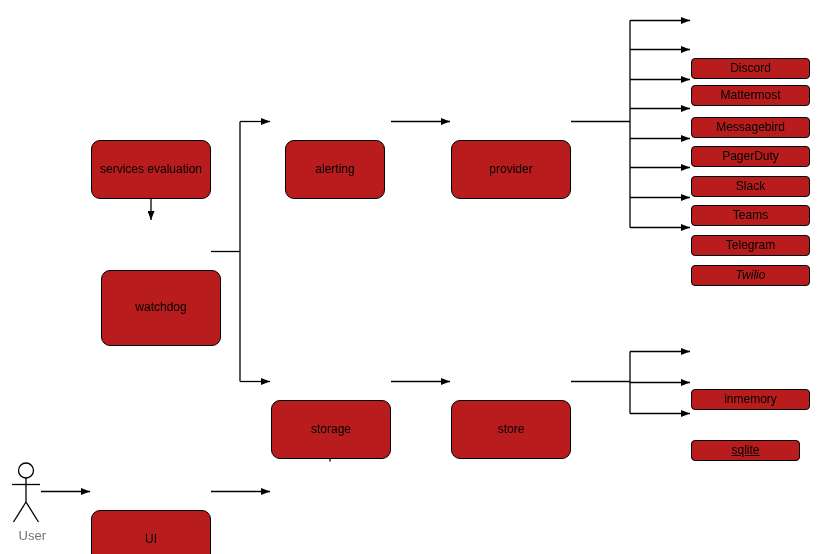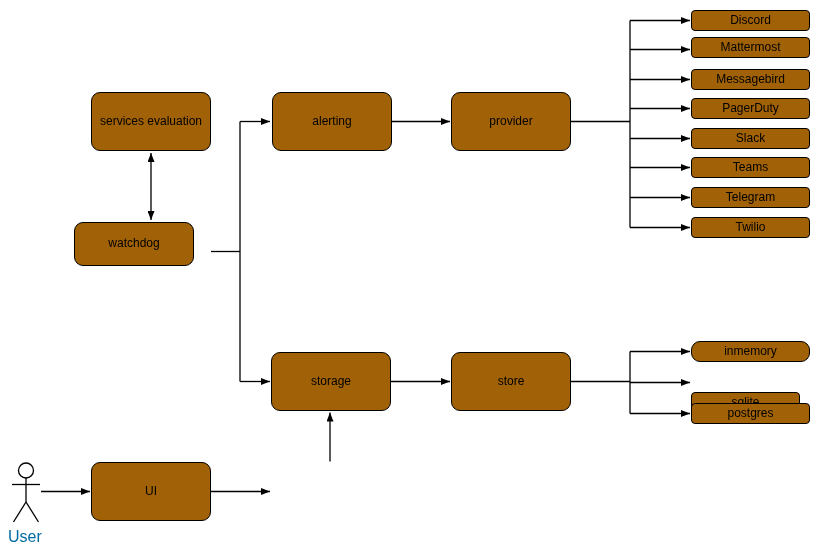--- a/index.html
+++ b/index.html
@@ -18,40 +18,41 @@
   .edges {
     position: absolute;
     left: 0;
     top: 0;
     width: 822px;
     height: 554px;
   }
   .node {
     position: absolute;
     box-sizing: border-box;
-    background: #a16207;
+    background: #b91c1c;
     border: 1.3px solid #000000;
     border-radius: 9px;
     display: flex;
     align-items: center;
     justify-content: center;
     font-size: 12px;
     color: #000000;
     text-align: center;
     line-height: 1.1;
     white-space: nowrap;
+    margin-top: 48px;
   }
   .node.leaf {
     border-radius: 4px;
   }
   .actor-label {
     position: absolute;
-    font-size: 16px;
-    color: #0369a1;
-    text-align: left;
+    font-size: 13px;
+    color: #737373;
+    text-align: right;
     white-space: nowrap;
   }
 </style>
 </head>
 <body>
 
 <div class="canvas">
 
   <svg class="edges" width="822" height="554" viewBox="0 0 822 554" stroke="#000000" stroke-width="1.3" fill="none">
     <defs>
@@ -103,39 +104,38 @@
       <line x1="12" y1="484.5" x2="40" y2="484.5"></line>
       <line x1="26" y1="502" x2="13.5" y2="522"></line>
       <line x1="26" y1="502" x2="38.5" y2="522"></line>
     </g>
   </svg>
 
   <div class="actor-label" style="left:8px; top:528px; width:38px;">User</div>
 
   <div class="node" style="left:91px; top:92px; width:120px; height:59px;">services evaluation</div>
 
-  <div class="node" style="left:74px; top:222px; width:120px; height:44px;">watchdog</div>
+  <div class="node" style="left:101px; top:222px; width:120px; height:76px;">watchdog</div>
 
-  <div class="node" style="left:272px; top:92px; width:120px; height:59px;">alerting</div>
+  <div class="node" style="left:285px; top:92px; width:100px; height:59px;">alerting</div>
 
   <div class="node" style="left:451px; top:92px; width:120px; height:59px;">provider</div>
 
   <div class="node" style="left:271px; top:352px; width:120px; height:59px;">storage</div>
 
   <div class="node" style="left:451px; top:352px; width:120px; height:59px;">store</div>
 
   <div class="node" style="left:91px; top:462px; width:120px; height:59px;">UI</div>
 
 
   <div class="node leaf" style="left:691px; top:10px; width:119px; height:21px;">Discord</div>
   <div class="node leaf" style="left:691px; top:37px; width:119px; height:21px;">Mattermost</div>
   <div class="node leaf" style="left:691px; top:69px; width:119px; height:21px;">Messagebird</div>
   <div class="node leaf" style="left:691px; top:128px; width:119px; height:21px;">Slack</div>
   <div class="node leaf" style="left:691px; top:98px; width:119px; height:21px;">PagerDuty</div>
   <div class="node leaf" style="left:691px; top:157px; width:119px; height:21px;">Teams</div>
   <div class="node leaf" style="left:691px; top:187px; width:119px; height:21px;">Telegram</div>
-  <div class="node leaf" style="left:691px; top:217px; width:119px; height:21px;">Twilio</div>
+  <div class="node leaf" style="left:691px; top:217px; width:119px; height:21px;font-style:italic;">Twilio</div>
 
-  <div class="node leaf" style="left:691px; top:341px; width:119px; height:21px;border-radius:9px;">inmemory</div>
+  <div class="node leaf" style="left:691px; top:341px; width:119px; height:21px;">inmemory</div>
   <div class="node leaf" style="left:691px; top:392px; width:109px; height:21px;text-decoration:underline;">sqlite</div>
-  <div class="node leaf" style="left:691px; top:403px; width:119px; height:21px;">postgres</div>
 
 </div>
 
 </body></html>

